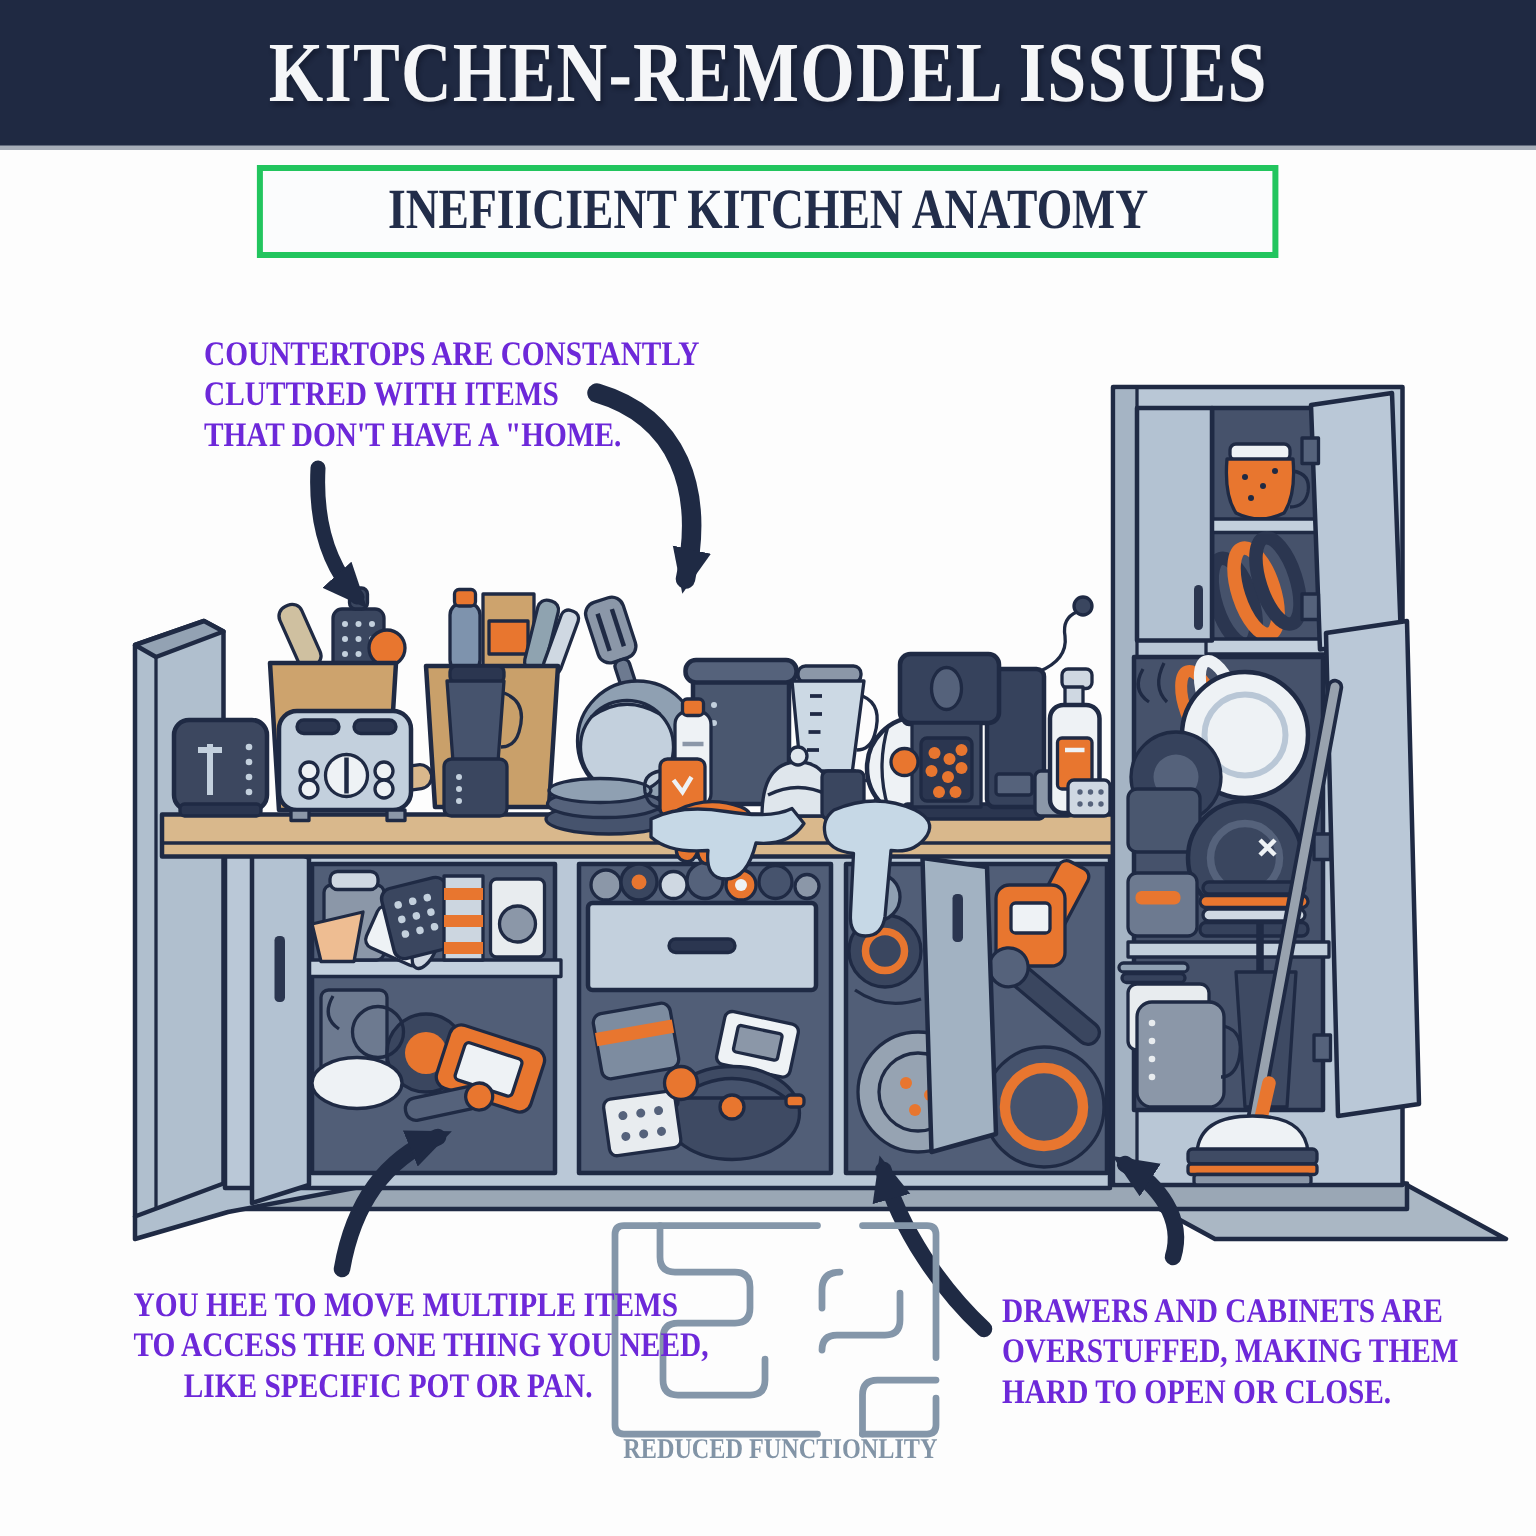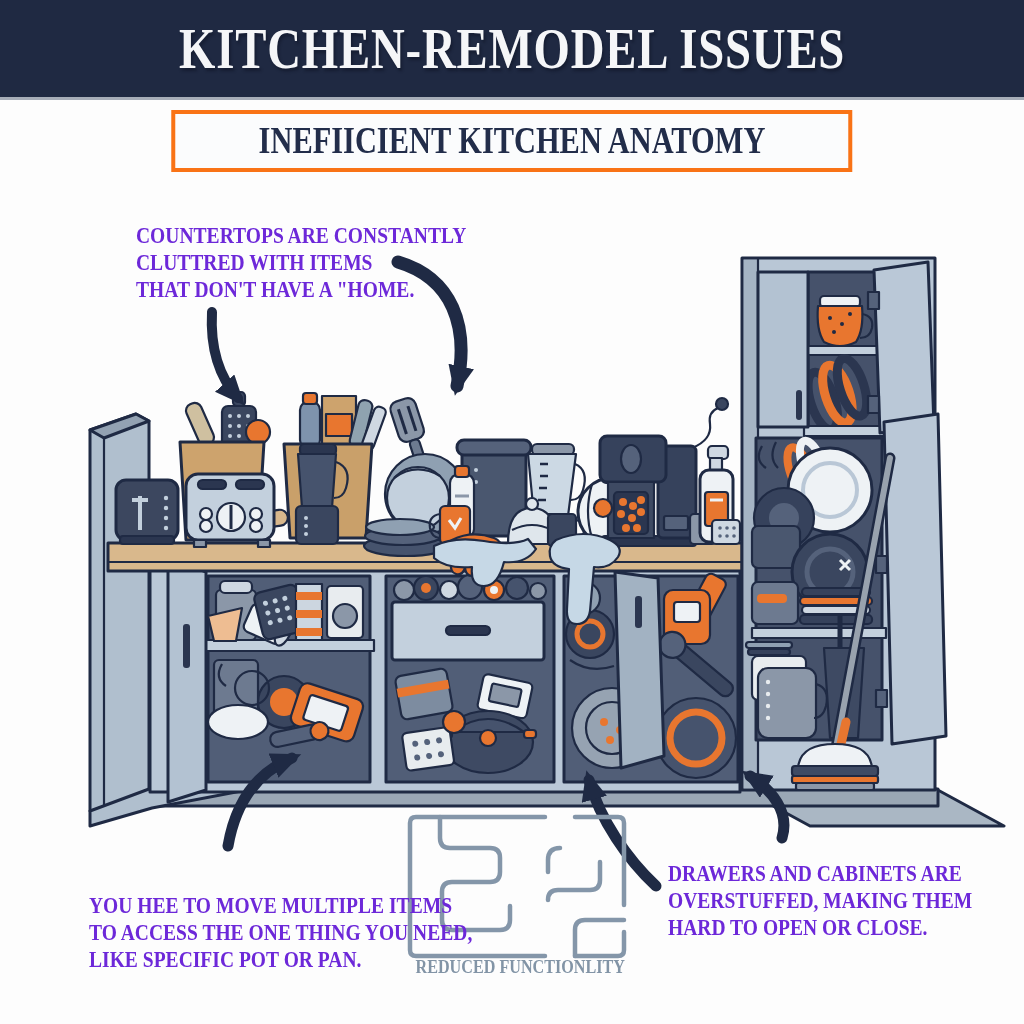--- a/index.html
+++ b/index.html
@@ -3,28 +3,28 @@
 <meta charset="utf-8">
 <style>
   html,body{margin:0;padding:0;background:#fdfdfd;}
   .stage{position:relative;width:1024px;height:1024px;overflow:hidden;background:#fdfdfd;
          font-family:Liberation Serif, serif;}
   .title-bar{position:absolute;left:0;top:0;width:1024px;height:97px;background:#1f2942;
              border-bottom:3px solid #a6adb8;display:flex;align-items:center;justify-content:center;}
   .title-text{color:#f5f6f8;font-size:57px;font-weight:700;letter-spacing:1px;white-space:nowrap;
               transform:scaleX(.82);text-shadow:2px 3px 3px rgba(10,15,30,.45);}
   .subtitle-box{position:absolute;left:50%;top:110px;transform:translateX(-50%);
-                background:#fbfcfd;border:4px solid #f97316;padding:4px 20px 6px 20px;}
+                background:#fbfcfd;border:4px solid #22c55e;padding:4px 20px 6px 20px;}
   .subtitle-text{color:#222d4a;font-size:38px;font-weight:700;white-space:nowrap;display:inline-block;
                  transform:scaleX(.80);transform-origin:center;}
   .ann{position:absolute;color:#6d28d9;font-weight:700;font-size:23px;line-height:27px;white-space:nowrap;}
   .ann .ln{transform:scaleX(.85);transform-origin:left top;}
   .ann.center .ln{transform-origin:center top;}
   .ann-countertops{left:136px;top:222px;text-align:left;}
-  .ann-move{left:62px;top:856px;width:360px;text-align:left;margin-top:36px;}
+  .ann-move{left:62px;top:856px;width:360px;text-align:right;}
   .ann-drawers{left:668px;top:860px;text-align:left;}
   .footer-label{position:absolute;left:380px;top:956px;width:280px;text-align:center;
                 color:#8294a6;font-weight:700;font-size:19px;white-space:nowrap;}
   .footer-label .ln{transform:scaleX(.85);transform-origin:center top;display:inline-block;}
   svg{position:absolute;left:0;top:0;}
   .o{stroke:#1f2a44;stroke-width:3;stroke-linejoin:round;}
   .o2{stroke:#1f2a44;stroke-width:2.2;stroke-linejoin:round;}
   .nf{fill:none;}
   .arrow{fill:none;stroke:#1f2a44;stroke-linecap:round;}
   .maze{fill:none;stroke:#8496a9;stroke-width:4.5;stroke-linecap:round;stroke-linejoin:round;}

